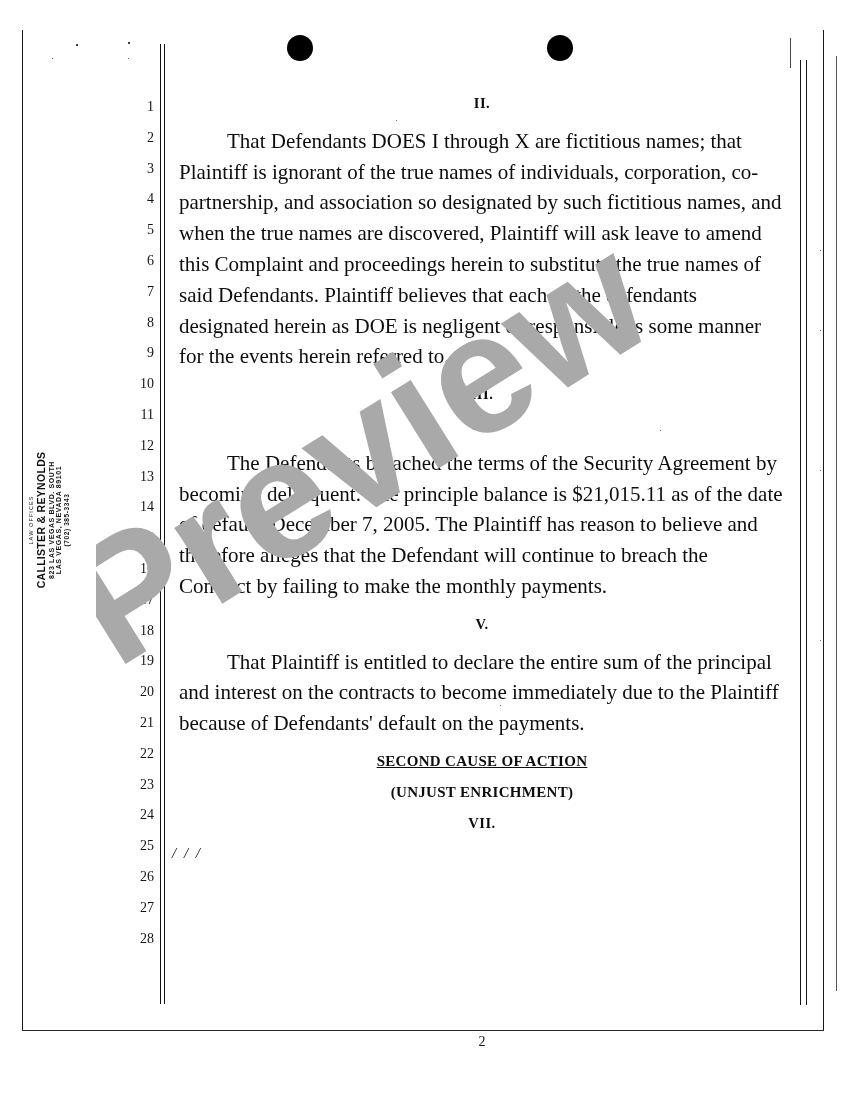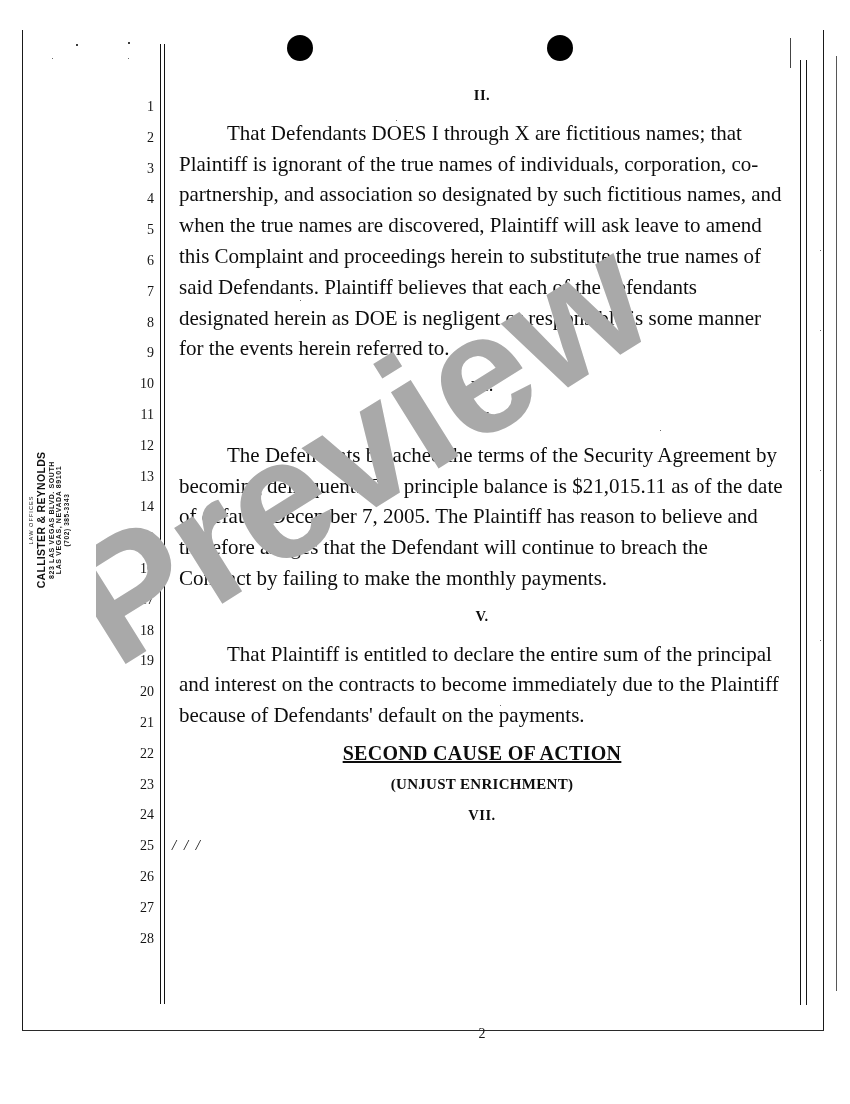--- a/index.html
+++ b/index.html
@@ -120,21 +120,21 @@
   #firm-law-offices { font-size: 5.5px; letter-spacing: 1.1px; margin-bottom: 1px; }
   #firm-name { font-size: 10.5px; font-weight: bold; letter-spacing: .3px; }
   #firm-street { font-size: 7px; font-weight: bold; margin-top: 1px; }
   #firm-city { font-size: 7px; font-weight: bold; }
   #firm-phone { font-size: 6.5px; font-weight: bold; margin-top: 1px; }
 
   
   #doc-body {
     position: absolute;
     left: 172px;
-    top: 80px;
+    top: 88px;
     width: 620px;
     color: #0d0d0d;
   }
 
   .para {
     font-size: 21px;
     line-height: 30.8px;
     text-align: left;
     margin: 7px;
   }
@@ -143,21 +143,21 @@
   .roman {
     font-size: 14.5px;
     font-weight: bold;
     text-align: center;
     line-height: 30.8px;
     margin: 0;
     letter-spacing: .5px;
   }
 
   .heading-u {
-    font-size: 20px;
+    font-size: 15px;
     font-weight: bold;
     text-align: center;
     line-height: 30.8px;
     margin: 0;
     text-decoration: underline;
     letter-spacing: .3px;
   }
   .heading-p {
     font-size: 15px;
     font-weight: bold;

